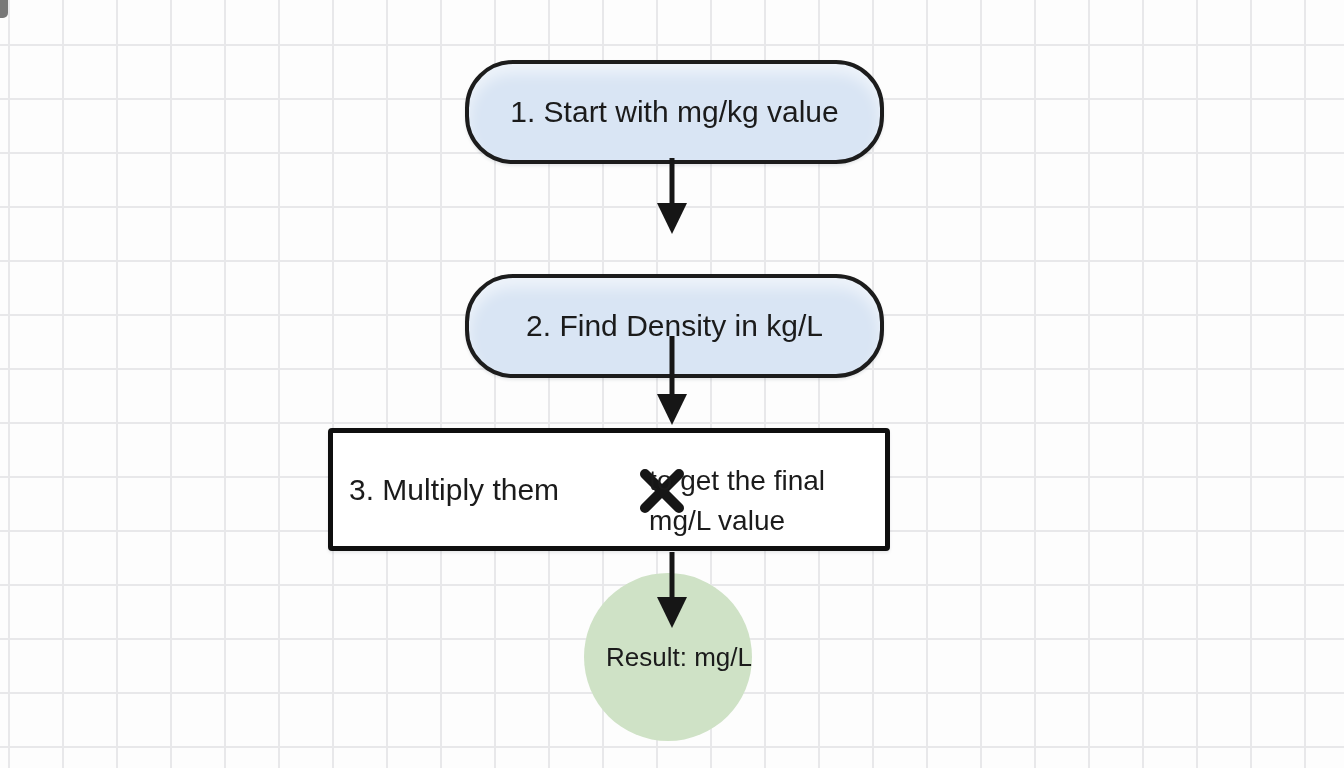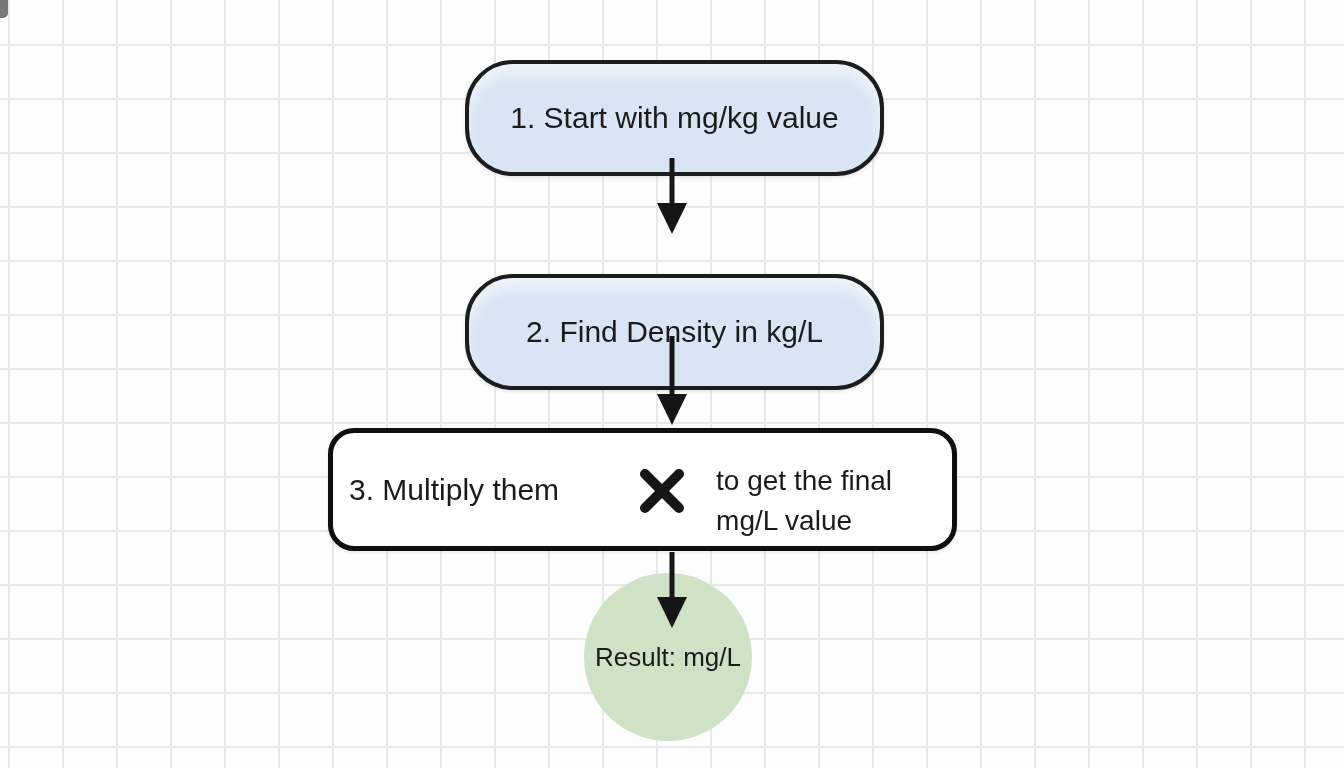--- a/index.html
+++ b/index.html
@@ -31,37 +31,37 @@
     position: absolute;
     display: flex;
     align-items: center;
     justify-content: center;
     z-index: 2;
   }
 
   .pill {
     left: 465px;
     width: 419px;
-    height: 116px;
+    height: 104px;
     border: 4px solid var(--node-border, #1c1c1c);
     border-radius: 48px;
     background: var(--pill-fill, #d9e5f4);
     box-shadow: inset 0 10px 14px rgba(255,255,255,.55), 0 2px 3px rgba(60,70,90,.12);
     font-size: 30px;
   }
   .pill-1 { top: 60px; }
   .pill-2 { top: 238px; margin-top: 36px; }
 
   .process {
     left: 328px;
     top: 428px;
-    width: 629px;
+    width: 562px;
     height: 123px;
     border: 5px solid #0f0f0f;
-    border-radius: 26px;
+    border-radius: 4px;
     background: var(--process-fill, #ffffff);
     font-size: 30px;
     box-shadow: 0 2px 3px rgba(60,70,90,.10);
   }
   .process .left-label {
     position: absolute;
     left: 16px;
     top: 50%;
     transform: translateY(-50%);
     white-space: nowrap;
@@ -84,20 +84,21 @@
   }
 
   .result-circle {
     left: 584px;
     top: 573px;
     width: 168px;
     height: 168px;
     border-radius: 50%;
     background: var(--result-fill, #cfe2c6);
     font-size: 26px;
+    justify-content: flex-end;
   }
 
   .arrows {
     position: absolute;
     left: 0; top: 0;
     z-index: 5;
     pointer-events: none;
   }
   .arrows .shaft { stroke: var(--arrow, #161616); stroke-width: 5; }
   .arrows .head  { fill: var(--arrow, #161616); }

